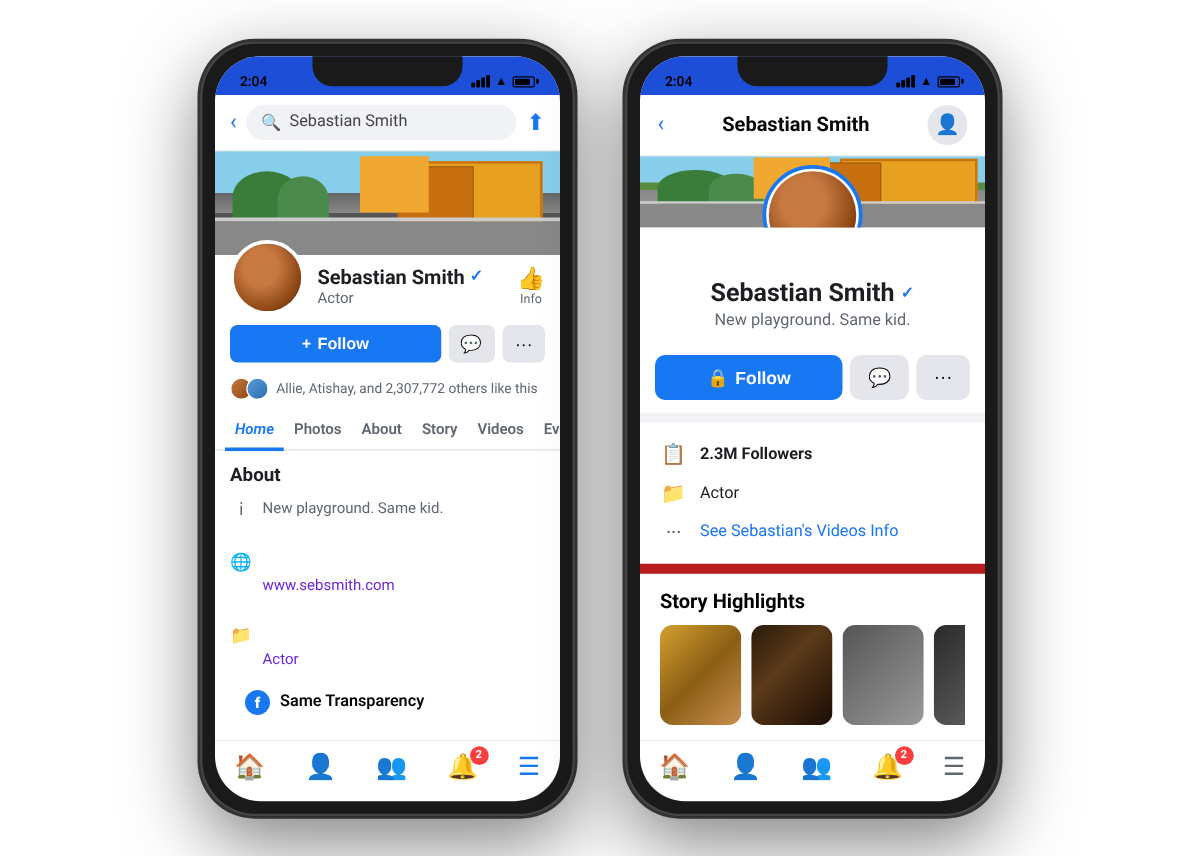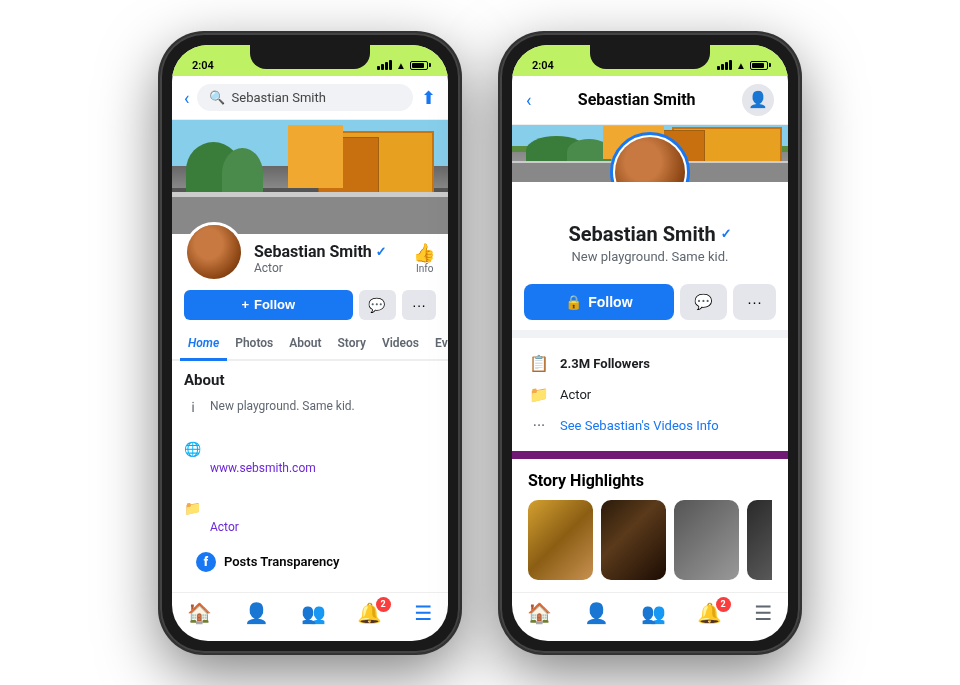--- a/index.html
+++ b/index.html
@@ -53,21 +53,21 @@
       z-index: 10;
     }
 
     .status-bar {
       display: flex;
       justify-content: space-between;
       align-items: center;
       padding: 14px 20px 4px;
       font-size: 11px;
       font-weight: 600;
-      background: #bef264;
+      background: #1d4ed8;
       z-index: 5;
     }
 
     .status-icons {
       display: flex;
       gap: 4px;
       align-items: center;
     }
 
     .signal-bars {
@@ -543,21 +543,21 @@
       width: 22px;
       text-align: center;
     }
 
     .info-label-bold {
       font-weight: 700;
     }
 
     .story-section {
       padding: 12px 16px;
-      border-top: 8px solid #701a75;
+      border-top: 8px solid #b91c1c;
     }
 
     .story-title {
       font-size: 16px;
       font-weight: 700;
       margin-bottom: 10px;
     }
 
     .story-items {
       display: flex;
@@ -671,20 +671,27 @@
 
       <div class="action-buttons">
         <button class="follow-btn">
           <span>+</span>
           <span>Follow</span>
         </button>
         <button class="msg-btn">💬</button>
         <button class="more-btn">···</button>
       </div>
 
+      <div class="likes-row">
+        <div class="like-avatars">
+          <div class="mini-avatar" style="background:linear-gradient(135deg,#c87941,#8B4513);"></div>
+          <div class="mini-avatar" style="background:linear-gradient(135deg,#5b9bd5,#2a6db5);"></div>
+        </div>
+        <span>Allie, Atishay, and 2,307,772 others like this</span>
+      </div>
 
       <div class="nav-tabs">
         <div class="nav-tab active">Home</div>
         <div class="nav-tab">Photos</div>
         <div class="nav-tab">About</div>
         <div class="nav-tab">Story</div>
         <div class="nav-tab">Videos</div>
         <div class="nav-tab">Eve...</div>
       </div>
 
@@ -697,21 +704,21 @@
         <div class="about-item">
           <span class="about-icon">🌐</span>
           <span class="about-link">www.sebsmith.com</span>
         </div>
         <div class="about-item">
           <span class="about-icon">📁</span>
           <span class="about-link">Actor</span>
         </div>
         <div class="page-transparency">
           <div class="fb-icon">f</div>
-          <span>Posts Transparency</span>
+          <span>Same Transparency</span>
         </div>
       </div>
 
       <div class="bottom-nav">
         <div class="bottom-nav-item active">🏠</div>
         <div class="bottom-nav-item">👤</div>
         <div class="bottom-nav-item">👥</div>
         <div class="bottom-nav-item" style="position:relative;">
           🔔
           <div class="notification-badge">2</div>

